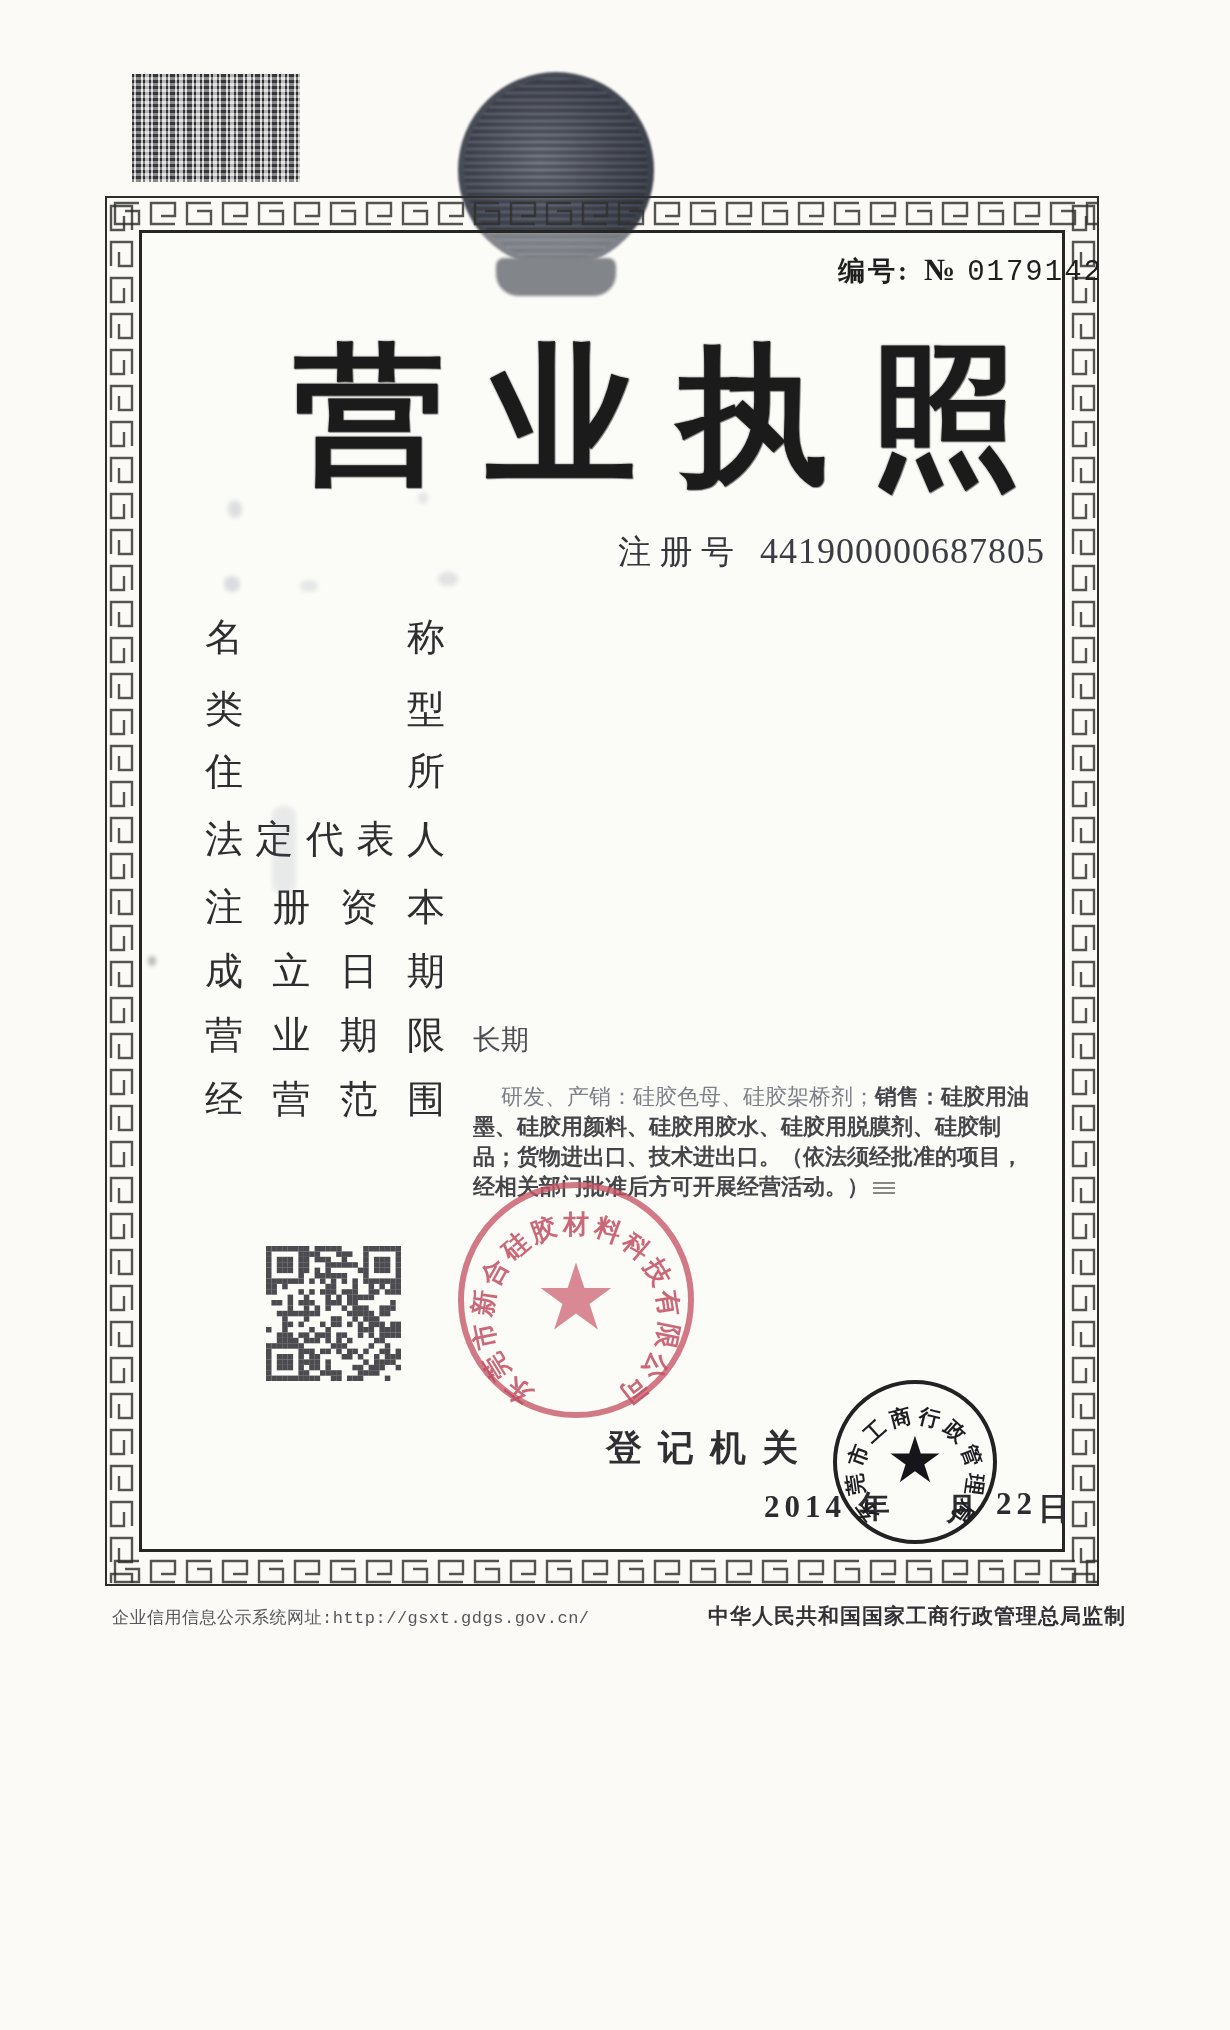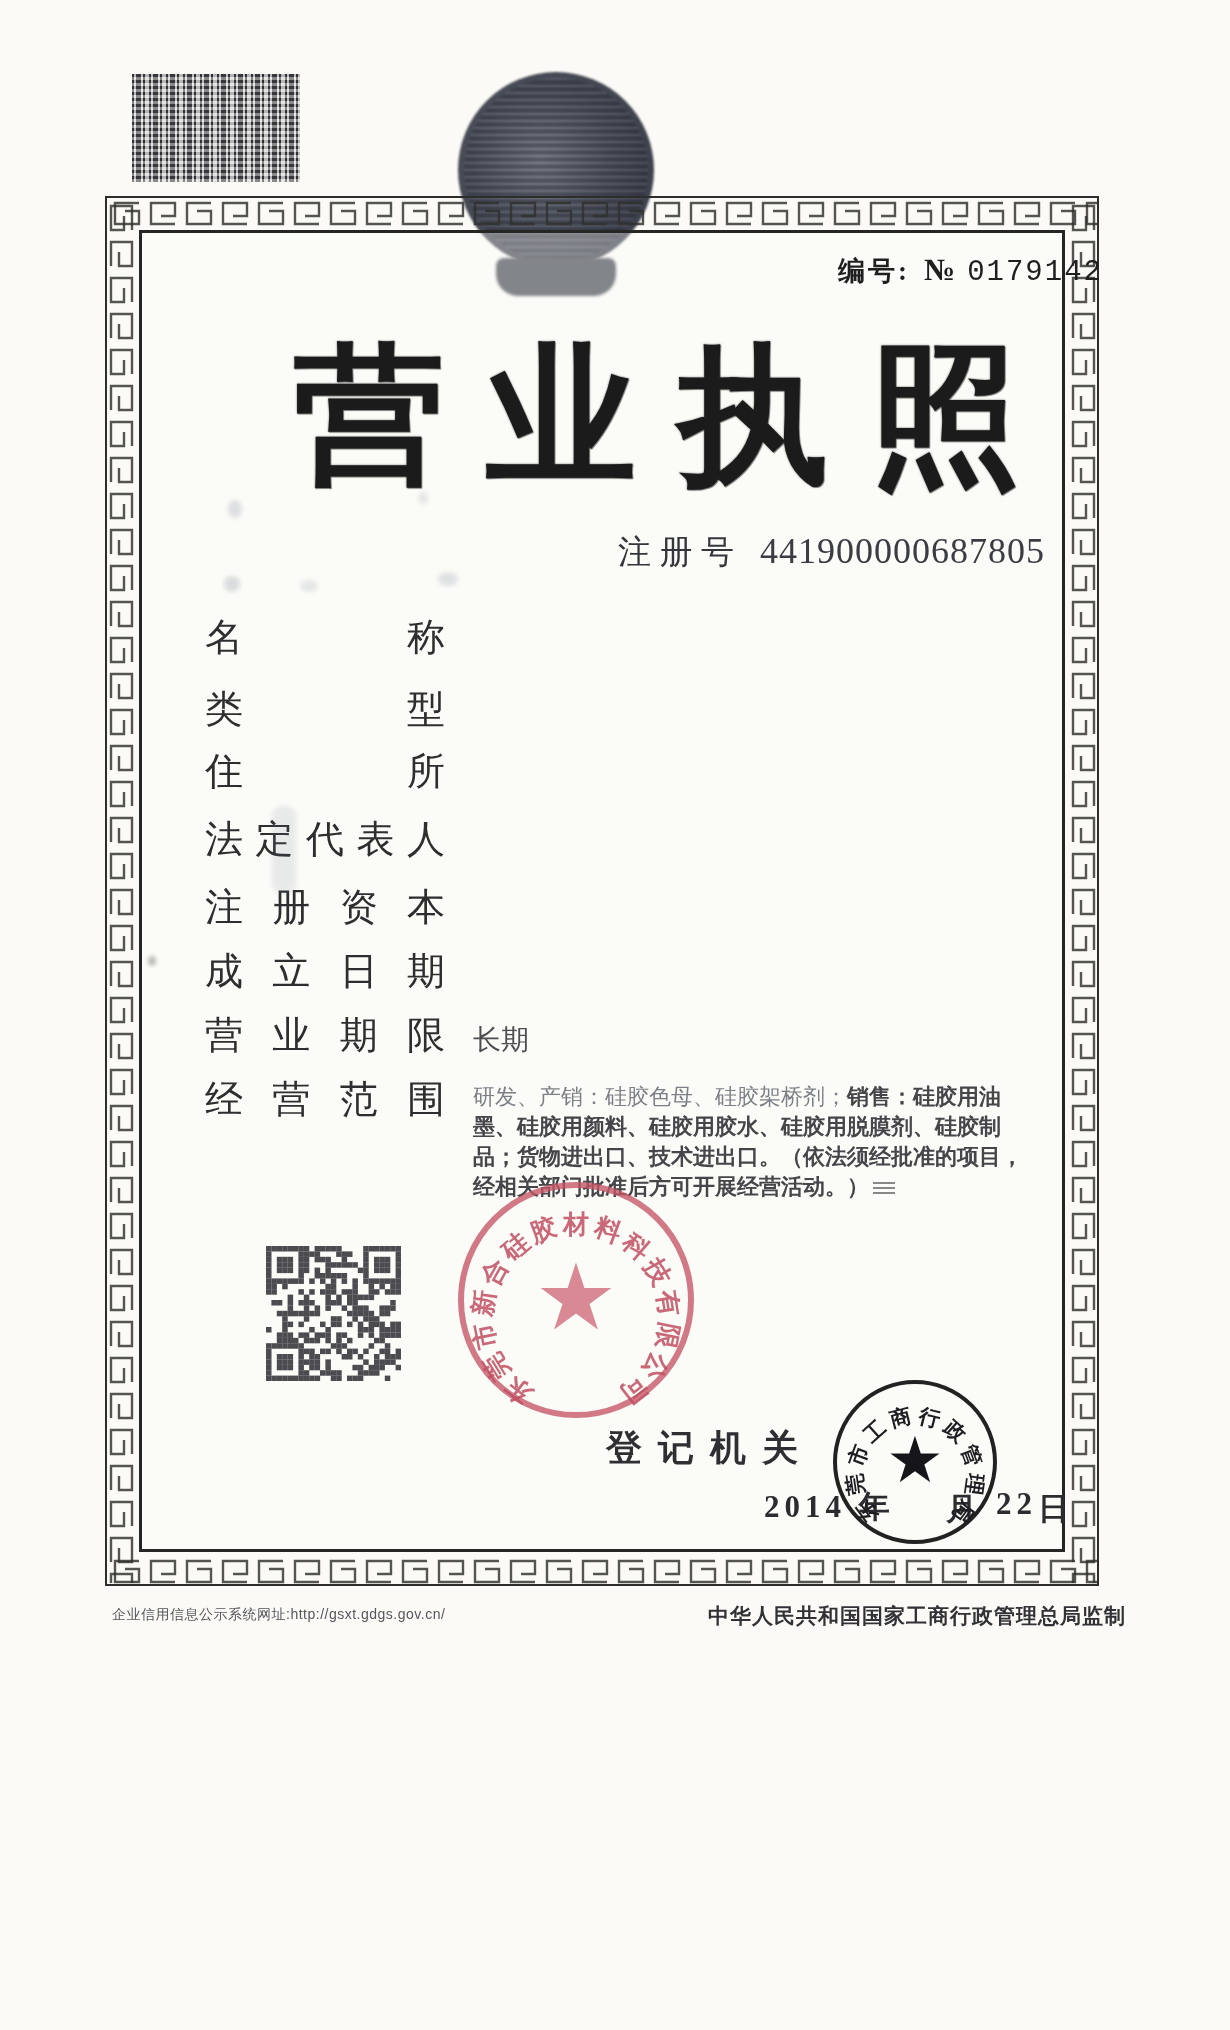--- a/index.html
+++ b/index.html
@@ -65,21 +65,21 @@
   .reg-label{display:flex;justify-content:space-between;width:116px;font-size:33px;color:#35363c;font-weight:500;}
   .reg-num{margin-left:26px;font-size:36px;letter-spacing:1px;color:#3c3d44;font-weight:500;}
 
   
   .row{position:absolute;left:205px;display:flex;align-items:flex-start;}
   .row .lab{display:flex;justify-content:space-between;width:240px;
     font-size:38px;line-height:46px;color:#2e2e30;font-weight:500;flex:none;}
   .row .val{margin-left:28px;padding-top:9px;font-size:28px;color:#4e4e52;width:560px;}
   .row .val.small{font-size:26px;}
   .scope-val{margin-left:28px;padding-top:6px;width:566px;font-size:22px;line-height:30px;}
-  .scope-val .light{color:#7d7f86;}
+  .scope-val .light{color:#7d7f86;margin-left:28px;}
   .scope-val .dark{color:#45454a;font-weight:600;}
   .scope-smudge{display:inline-block;width:22px;height:12px;margin-left:4px;
     background:repeating-linear-gradient(0deg,#555 0 2px,transparent 2px 5px);opacity:.7;vertical-align:baseline;}
 
   
   .qr{position:absolute;left:266px;top:1246px;width:135px;height:135px;opacity:.88;}
 
   
   .stamp{position:absolute;border-radius:50%;}
   .stamp .star{position:absolute;left:50%;top:50%;transform:translate(-50%,-52%);line-height:1;}
@@ -95,22 +95,22 @@
     border:4px solid #222;filter:blur(.3px);}
   .stamp.black .star{font-size:64px;color:#15151a;}
   .stamp.black .arc-text{color:#1d1d22;font-size:21px;font-weight:700;}
 
   
   .registry-label{position:absolute;left:606px;top:1424px;display:flex;justify-content:space-between;
     width:192px;font-size:36px;color:#2f2f33;font-weight:600;}
   .date-part{position:absolute;font-size:31px;color:#2c2c30;font-weight:600;letter-spacing:5px;white-space:nowrap;}
 
   
-  .footer-left{position:absolute;left:112px;top:1606px;font-size:14px;color:#55565c;
-    font-family:Liberation Sans, sans-serif;letter-spacing:.5px;text-align:center;}
+  .footer-left{position:absolute;left:112px;top:1606px;font-size:17px;color:#55565c;
+    font-family:Liberation Mono, monospace;letter-spacing:.5px;text-align:center;}
   .footer-right{position:absolute;left:708px;top:1602px;font-size:21px;color:#323236;font-weight:700;letter-spacing:1px;}
 
   
   .smudge{position:absolute;background:#67718a;border-radius:50%;filter:blur(2px);}
 </style>
 </head>
 <body>
 
 <div id="page" data-name="scanned-business-license">
 

